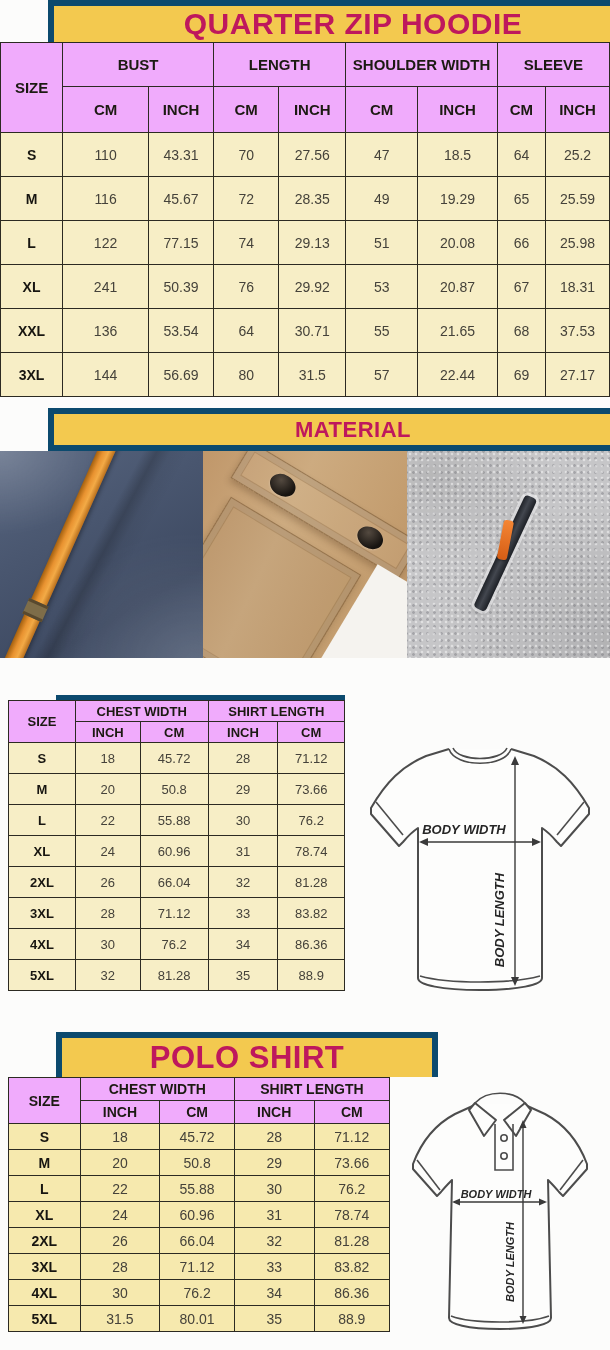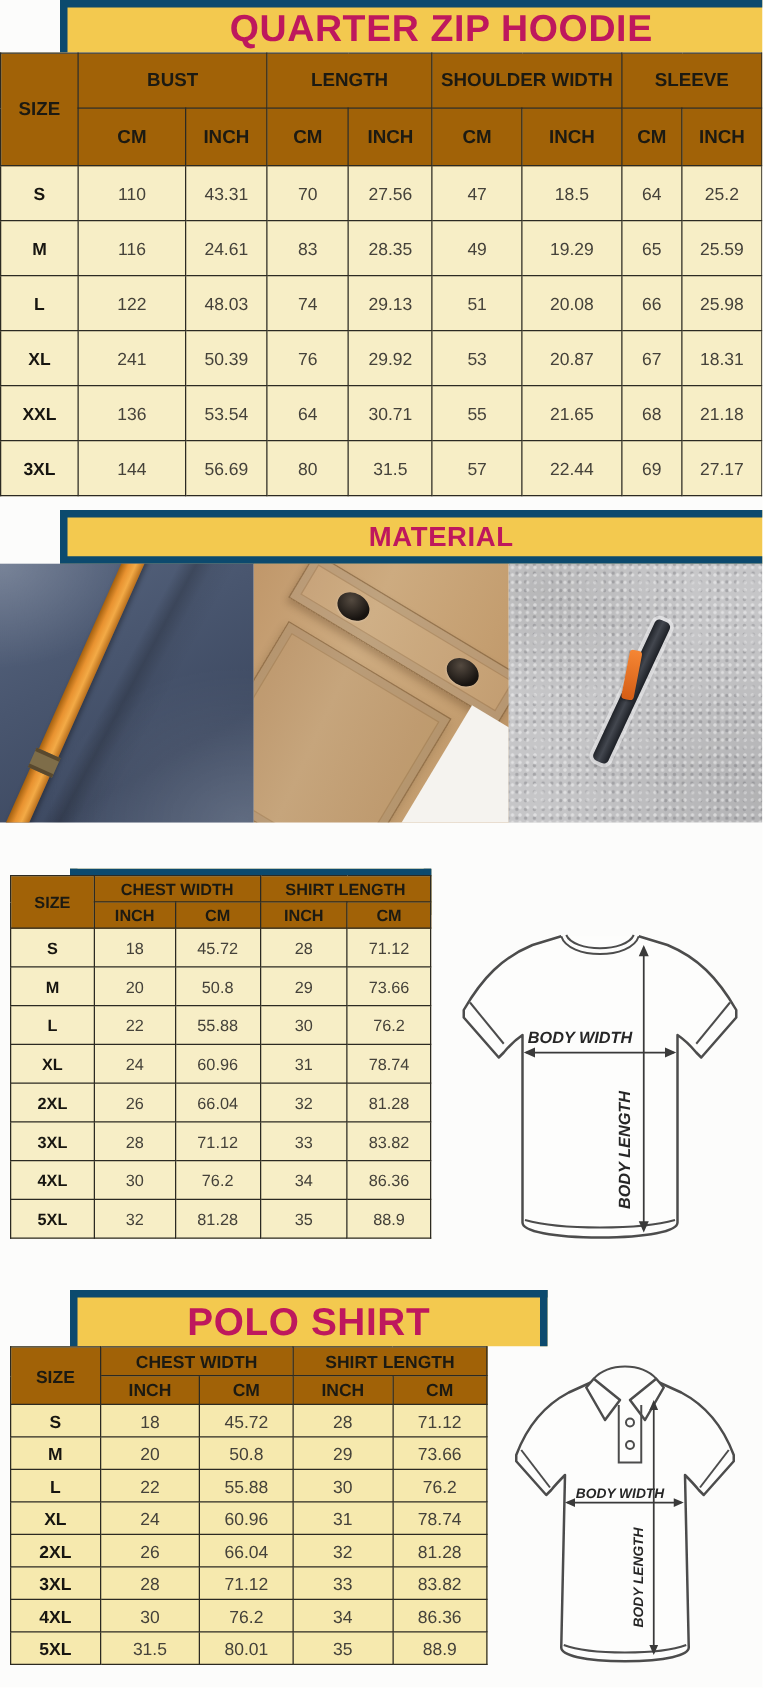--- a/index.html
+++ b/index.html
@@ -9,21 +9,21 @@
 
   
   .chart-title{
     background:#f3c94f; border:6px solid #0c4a6e; display:flex; align-items:center; justify-content:center;
     font-weight:bold; color:#be185d; letter-spacing:.5px;margin-left:48px;
   }
   .size-table{ border-collapse:collapse; table-layout:fixed; width:100%; background:#f7eec6; }
   .size-table th, .size-table td{
     border:1.6px solid #2c2a22; text-align:center; vertical-align:middle; padding:0;
   }
-  .size-table thead th{ background:#a16207; font-weight:bold; color:#1c1a12; }
+  .size-table thead th{ background:#f0abfc; font-weight:bold; color:#1c1a12; }
   .size-table tbody td{ color:#45423a; font-weight:400; }
   .size-table tbody th{ color:#171510; font-weight:bold; }
 
   
   #hoodie-title{ position:absolute; left:0; top:0; width:610px; height:42px; font-size:30px; border-bottom:none; }
   #hoodie-table{ position:absolute; left:0; top:42px; width:610px; }
   #hoodie-table thead tr:nth-child(1){ height:44px; }
   #hoodie-table thead tr:nth-child(2){ height:46px; }
   #hoodie-table thead th{ font-size:15px; }
   #hoodie-table tbody tr{ height:44px; }
@@ -164,32 +164,32 @@
           <td>70</td>
           <td>27.56</td>
           <td>47</td>
           <td>18.5</td>
           <td>64</td>
           <td>25.2</td>
         </tr>
         <tr>
           <th>M</th>
           <td>116</td>
-          <td>24.61</td>
-          <td>83</td>
+          <td>45.67</td>
+          <td>72</td>
           <td>28.35</td>
           <td>49</td>
           <td>19.29</td>
           <td>65</td>
           <td>25.59</td>
         </tr>
         <tr>
           <th>L</th>
           <td>122</td>
-          <td>48.03</td>
+          <td>77.15</td>
           <td>74</td>
           <td>29.13</td>
           <td>51</td>
           <td>20.08</td>
           <td>66</td>
           <td>25.98</td>
         </tr>
         <tr>
           <th>XL</th>
           <td>241</td>
@@ -203,21 +203,21 @@
         </tr>
         <tr>
           <th>XXL</th>
           <td>136</td>
           <td>53.54</td>
           <td>64</td>
           <td>30.71</td>
           <td>55</td>
           <td>21.65</td>
           <td>68</td>
-          <td>21.18</td>
+          <td>37.53</td>
         </tr>
         <tr>
           <th>3XL</th>
           <td>144</td>
           <td>56.69</td>
           <td>80</td>
           <td>31.5</td>
           <td>57</td>
           <td>22.44</td>
           <td>69</td>

